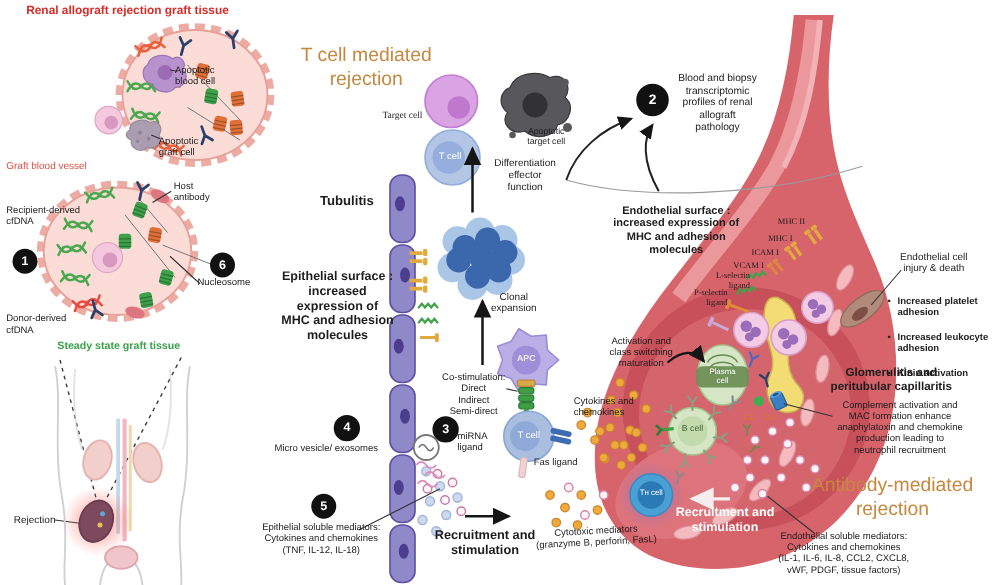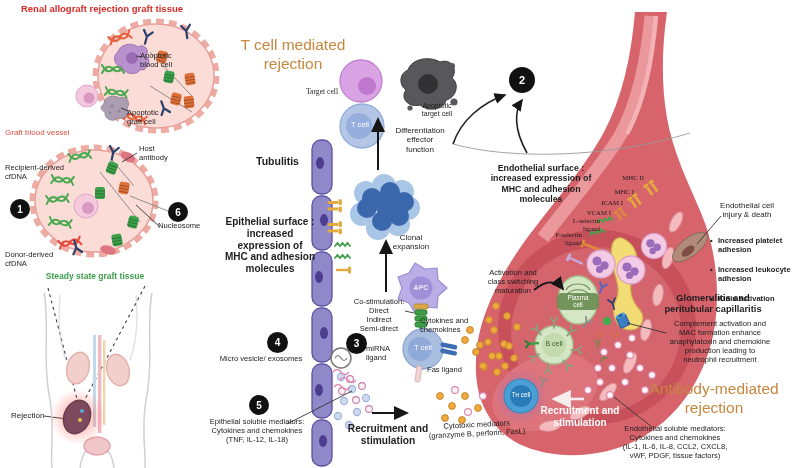--- a/index.html
+++ b/index.html
@@ -497,39 +497,44 @@
 increased expression of
 MHC and adhesion
 molecules</div>
 <div class="t c" style="left:386px;top:233px;width:50px;font-size:8px">Clonal
 expansion</div>
 <div class="t c b" style="left:405px;top:284px;width:32px;font-size:7px;color:#efeafb">APC</div>
 <div class="t c" style="left:342px;top:298px;width:74px">Co-stimulation:
 Direct
 Indirect
 Semi-direct</div>
-<div class="t" style="left:420px;top:317px;width:60px">Cytokines and
+<div class="t" style="left:459px;top:317px;width:60px">Cytokines and
 chemokines</div>
 <div class="t c w" style="left:401px;top:344px;width:44px">T cell</div>
 <div class="t" style="left:427px;top:366px;width:48px">Fas ligand</div>
 <div class="t" style="left:366px;top:345px;width:42px">miRNA
 ligand</div>
 <div class="t c" style="left:212px;top:355px;width:98px">Micro vesicle/ exosomes</div>
 <div class="t c" style="left:196px;top:418px;width:122px">Epithelial soluble mediators:
 Cytokines and chemokines
 (TNF, IL-12, IL-18)</div>
 <div class="t c b" style="left:338px;top:423px;width:100px;font-size:10.2px">Recruitment and
 stimulation</div>
 <div class="t c tilt" style="left:416px;top:421px;width:122px">Cytotoxic mediators
 (granzyme B, perforin, FasL)</div>
 <div class="badge" style="left:346px;top:333px;width:21px;height:21px">3</div>
 <div class="badge" style="left:267px;top:332px;width:21px;height:21px">4</div>
 <div class="badge" style="left:249px;top:395px">5</div>
 
 <div class="badge big" style="left:509px;top:67px">2</div>
+<div class="t c" style="left:530px;top:58px;width:88px;font-size:8.2px">Blood and biopsy
+transcriptomic
+profiles of renal
+allograft
+pathology</div>
 <div class="t c b" style="left:484px;top:163px;width:114px;font-size:8.8px">Endothelial surface :
 increased expression of
 MHC and adhesion
 molecules</div>
 <div class="t r" style="left:598px;top:174px;width:46px;font-size:6.8px">MHC II</div>
 <div class="t r" style="left:588px;top:188px;width:46px;font-size:6.8px">MHC I</div>
 <div class="t r" style="left:577px;top:199px;width:46px;font-size:6.8px">ICAM I</div>
 <div class="t r" style="left:565px;top:209px;width:46px;font-size:6.8px">VCAM I</div>
 <div class="t r" style="left:556px;top:217px;width:44px;font-size:6.8px">L-selectin
 ligand</div>

